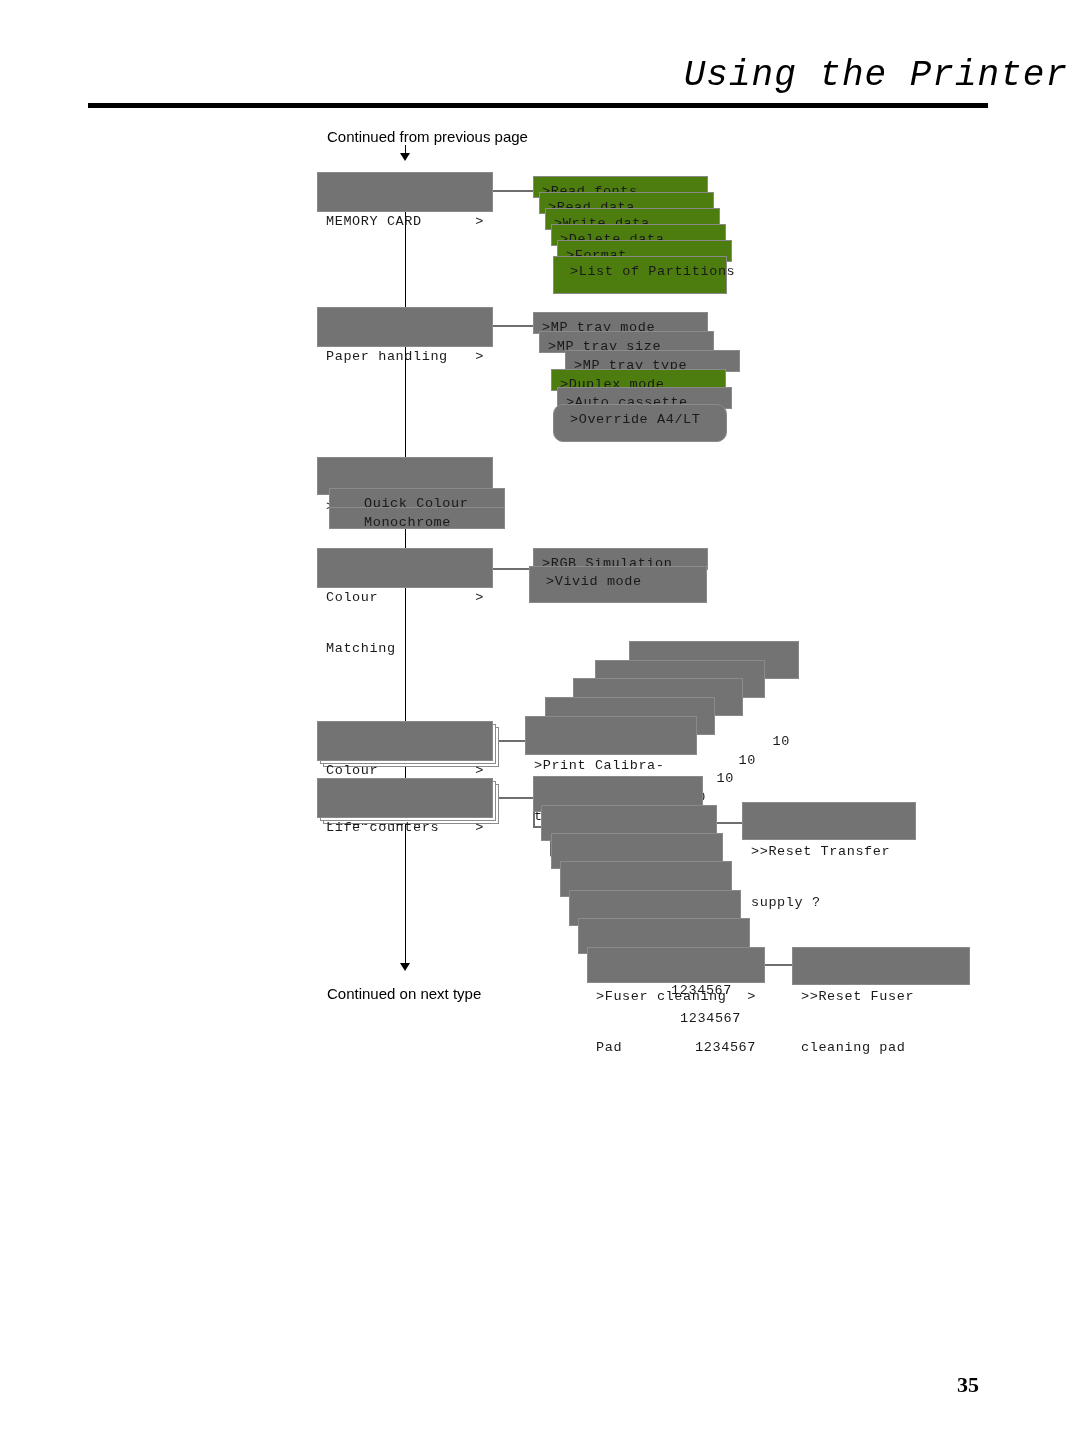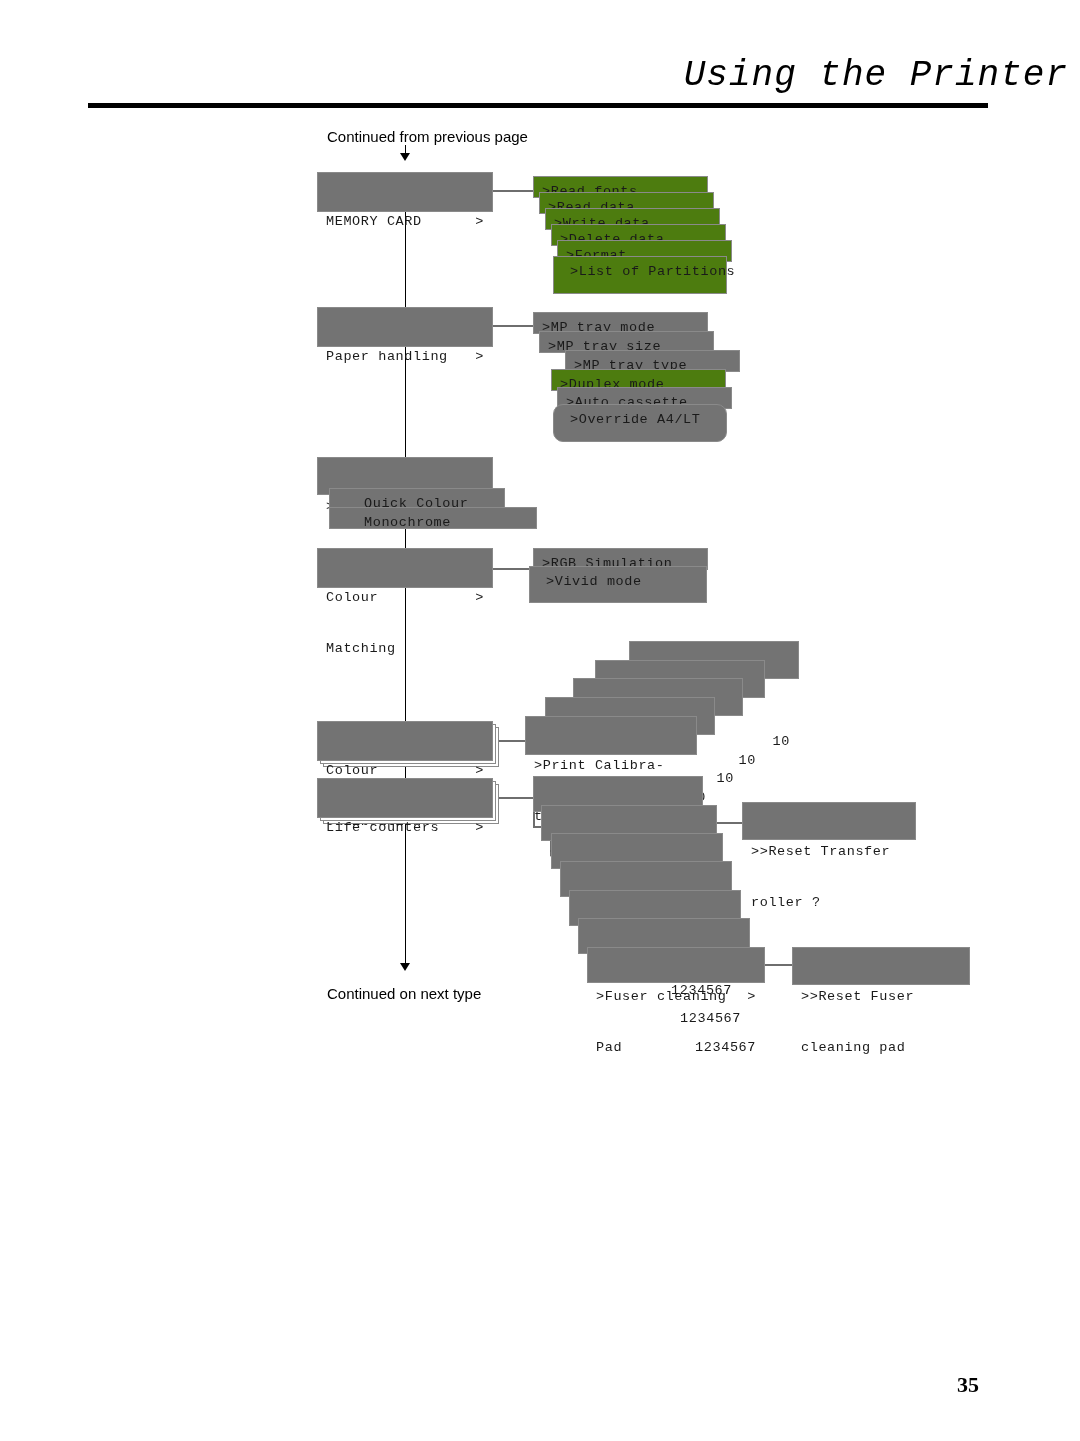--- a/index.html
+++ b/index.html
@@ -166,21 +166,21 @@
   <div class="box" style="left:545px; top:350px; width:175px; height:22px;margin-left:20px;"><span class="row">&gt;MP tray type</span></div>
   <div class="box grey" style="left:551px; top:369px; width:175px; height:22px;"><span class="row">&gt;Duplex mode</span></div>
   <div class="box" style="left:557px; top:387px; width:175px; height:22px;"><span class="row">&gt;Auto cassette</span></div>
   <div class="box" style="left:553px; top:404px; width:174px; height:38px;border-radius:10px;"><span class="row" style="padding-left:8px;">&gt;Override A4/LT</span></div>
 
   <div class="box" style="left:317px; top:457px; width:176px; height:38px;">
     <span class="row">&gt;Colour mode</span>
     <span class="row" style="padding-left:26px;">Colour</span>
   </div>
   <div class="box" style="left:329px; top:488px; width:176px; height:21px;"><span class="row" style="padding-left:26px;">Quick Colour</span></div>
-  <div class="box" style="left:329px; top:507px; width:208px; height:22px;"><span class="row" style="padding-left:26px;">Monochrome</span></div>
+  <div class="box" style="left:329px; top:507px; width:176px; height:22px;"><span class="row" style="padding-left:26px;">Monochrome</span></div>
 
   <div class="box" style="left:317px; top:548px; width:176px; height:40px;">
     <span class="row"><span>Colour</span><span class="chev">&gt;</span></span>
     <span class="row">Matching</span>
   </div>
   <div class="hline-g" style="left:493px; top:568px; width:40px;"></div>
   <div class="box" style="left:533px; top:548px; width:175px; height:22px;"><span class="row">&gt;RGB Simulation</span></div>
   <div class="box" style="left:529px; top:566px; width:178px; height:37px;"><span class="row" style="padding-left:8px;">&gt;Vivid mode</span></div>
 
   <div class="stack" style="left:323px; top:727px; width:176px; height:40px;"></div>
@@ -255,21 +255,21 @@
     <span class="row"><span class="right">1234567</span></span>
   </div>
   <div class="box" style="left:587px; top:947px; width:178px; height:36px;">
     <span class="row"><span>&gt;Fuser cleaning</span><span class="chev">&gt;</span></span>
     <span class="row"><span>Pad</span><span class="right">1234567</span></span>
   </div>
 
   <div class="hline-g" style="left:717px; top:822px; width:25px;"></div>
   <div class="box" style="left:742px; top:802px; width:174px; height:38px;">
     <span class="row">&gt;&gt;Reset Transfer</span>
-    <span class="row">roller ?</span>
+    <span class="row">supply ?</span>
   </div>
 
   <div class="hline-g" style="left:765px; top:964px; width:27px;"></div>
   <div class="box" style="left:792px; top:947px; width:178px; height:38px;">
     <span class="row">&gt;&gt;Reset Fuser</span>
     <span class="row">cleaning pad</span>
   </div>
 
   <div class="note" style="left:327px; top:985px;">Continued on next type</div>
 

